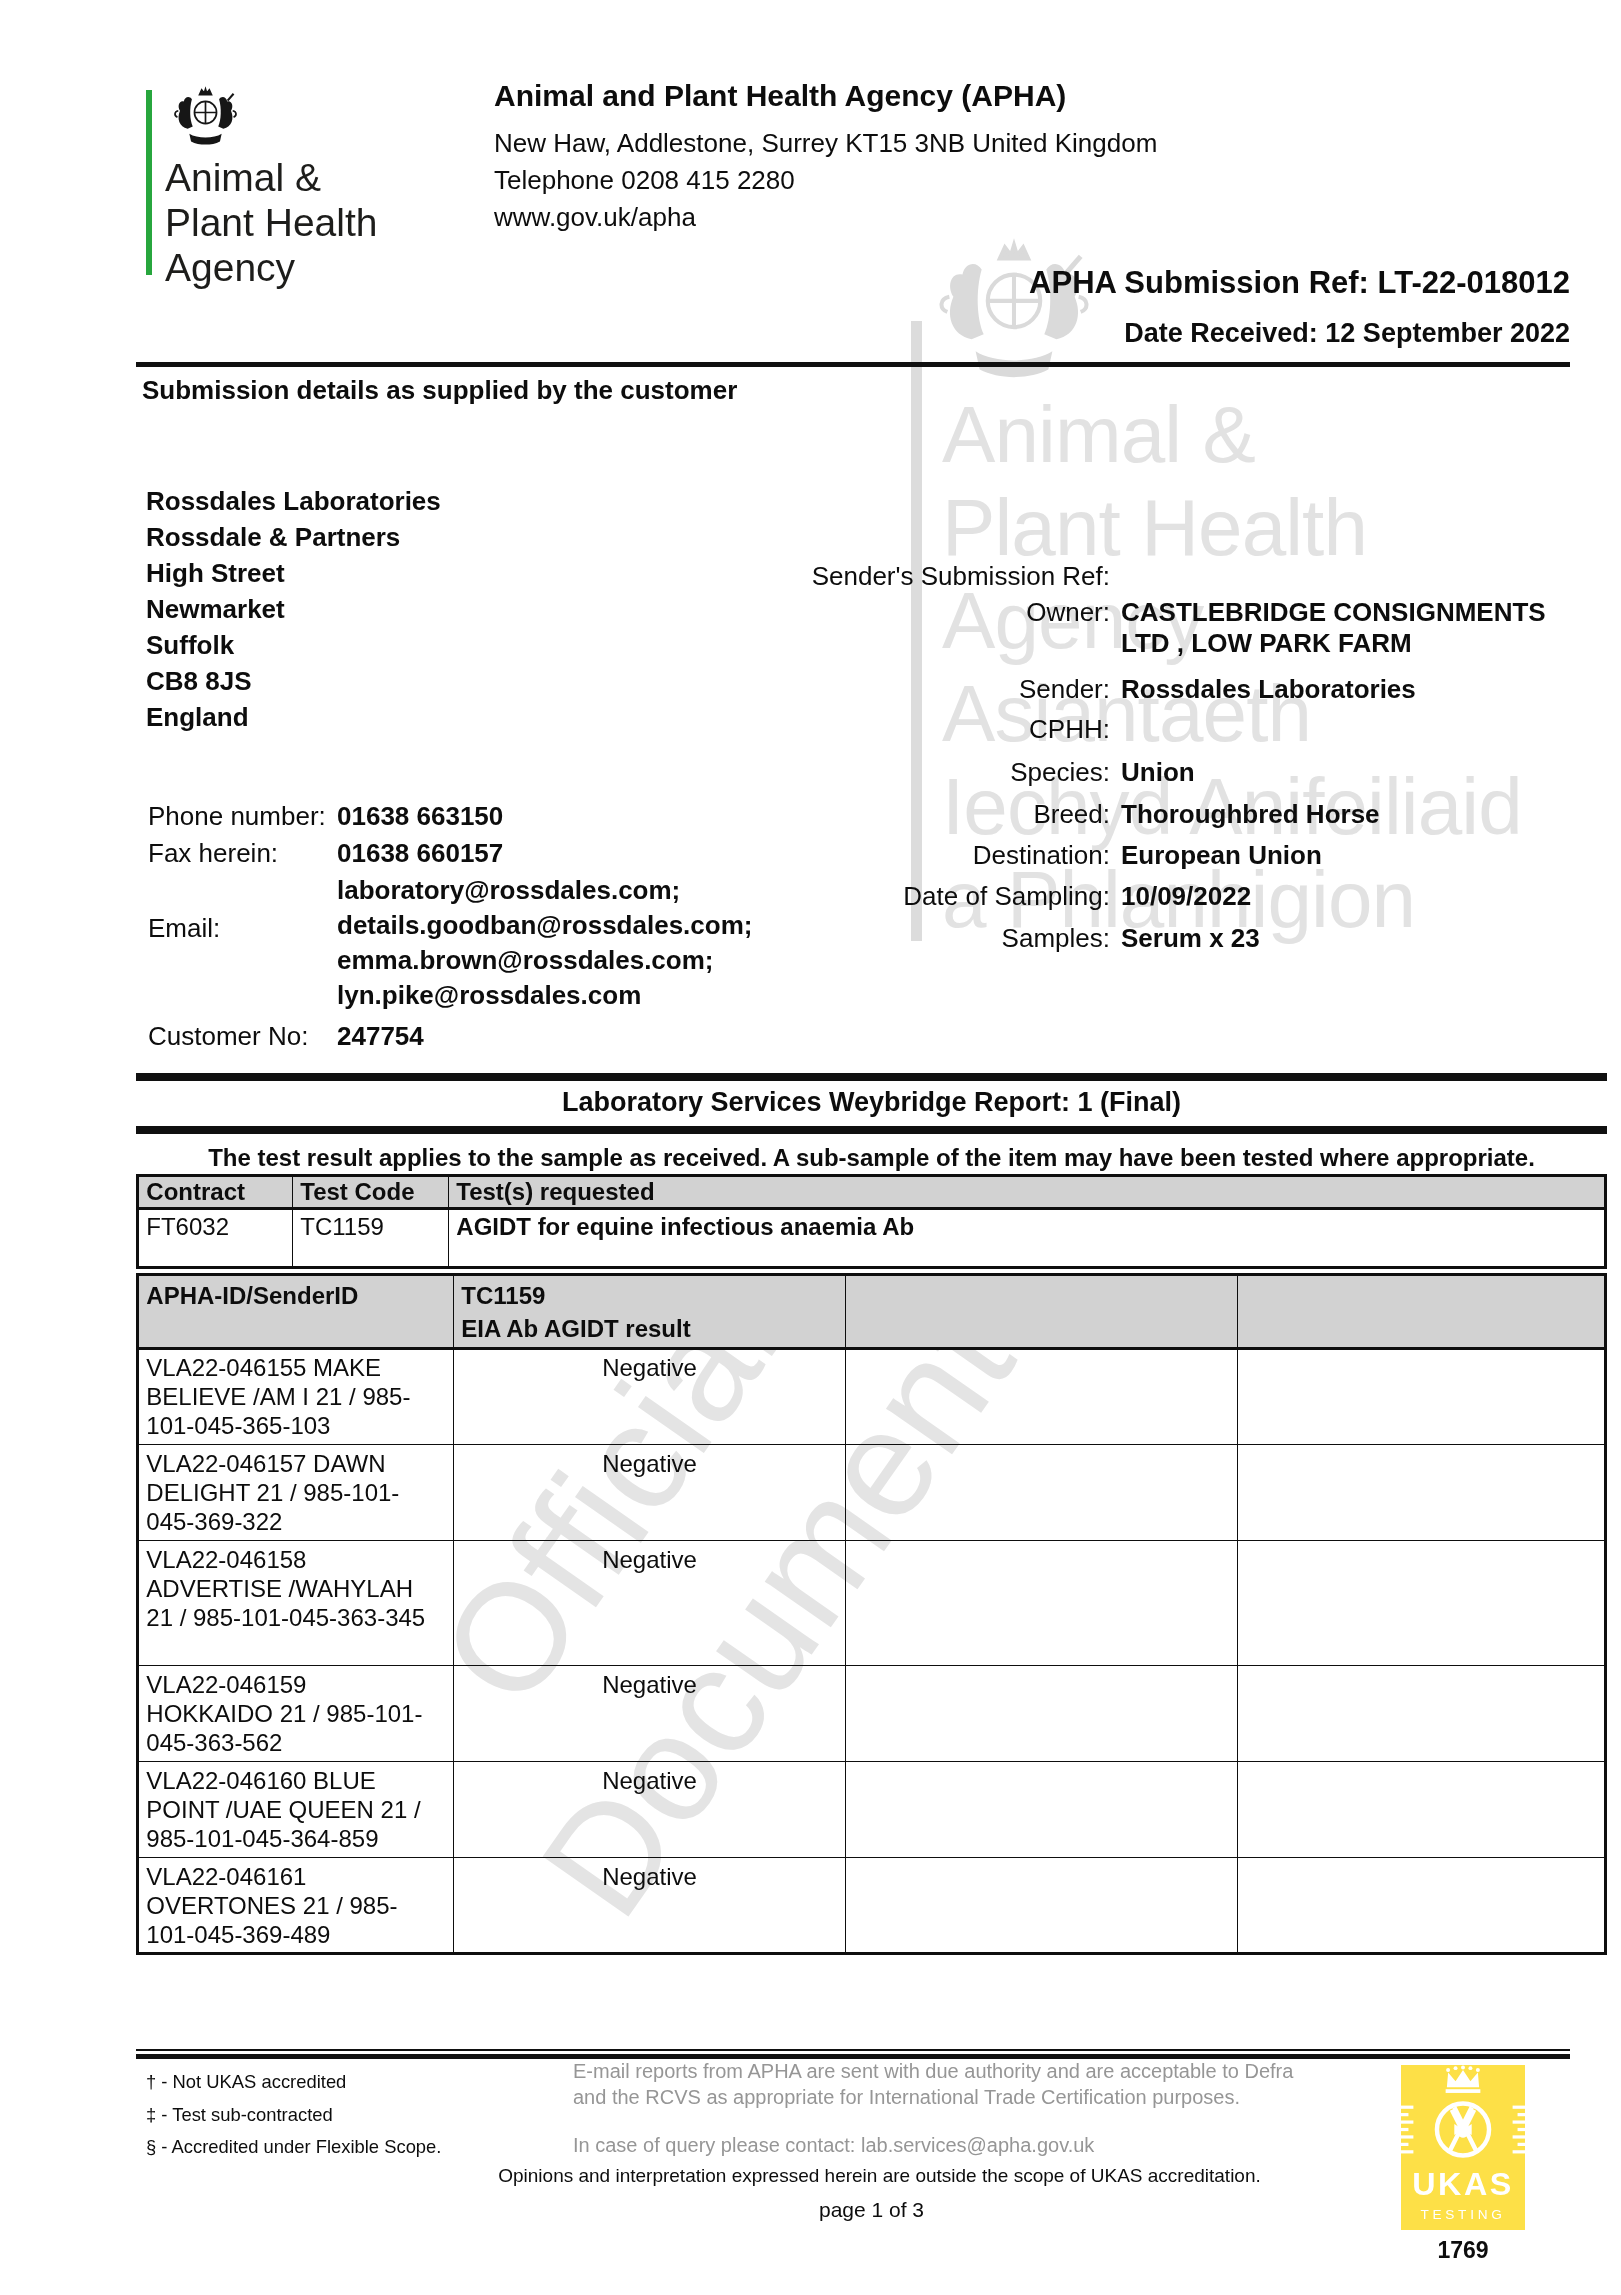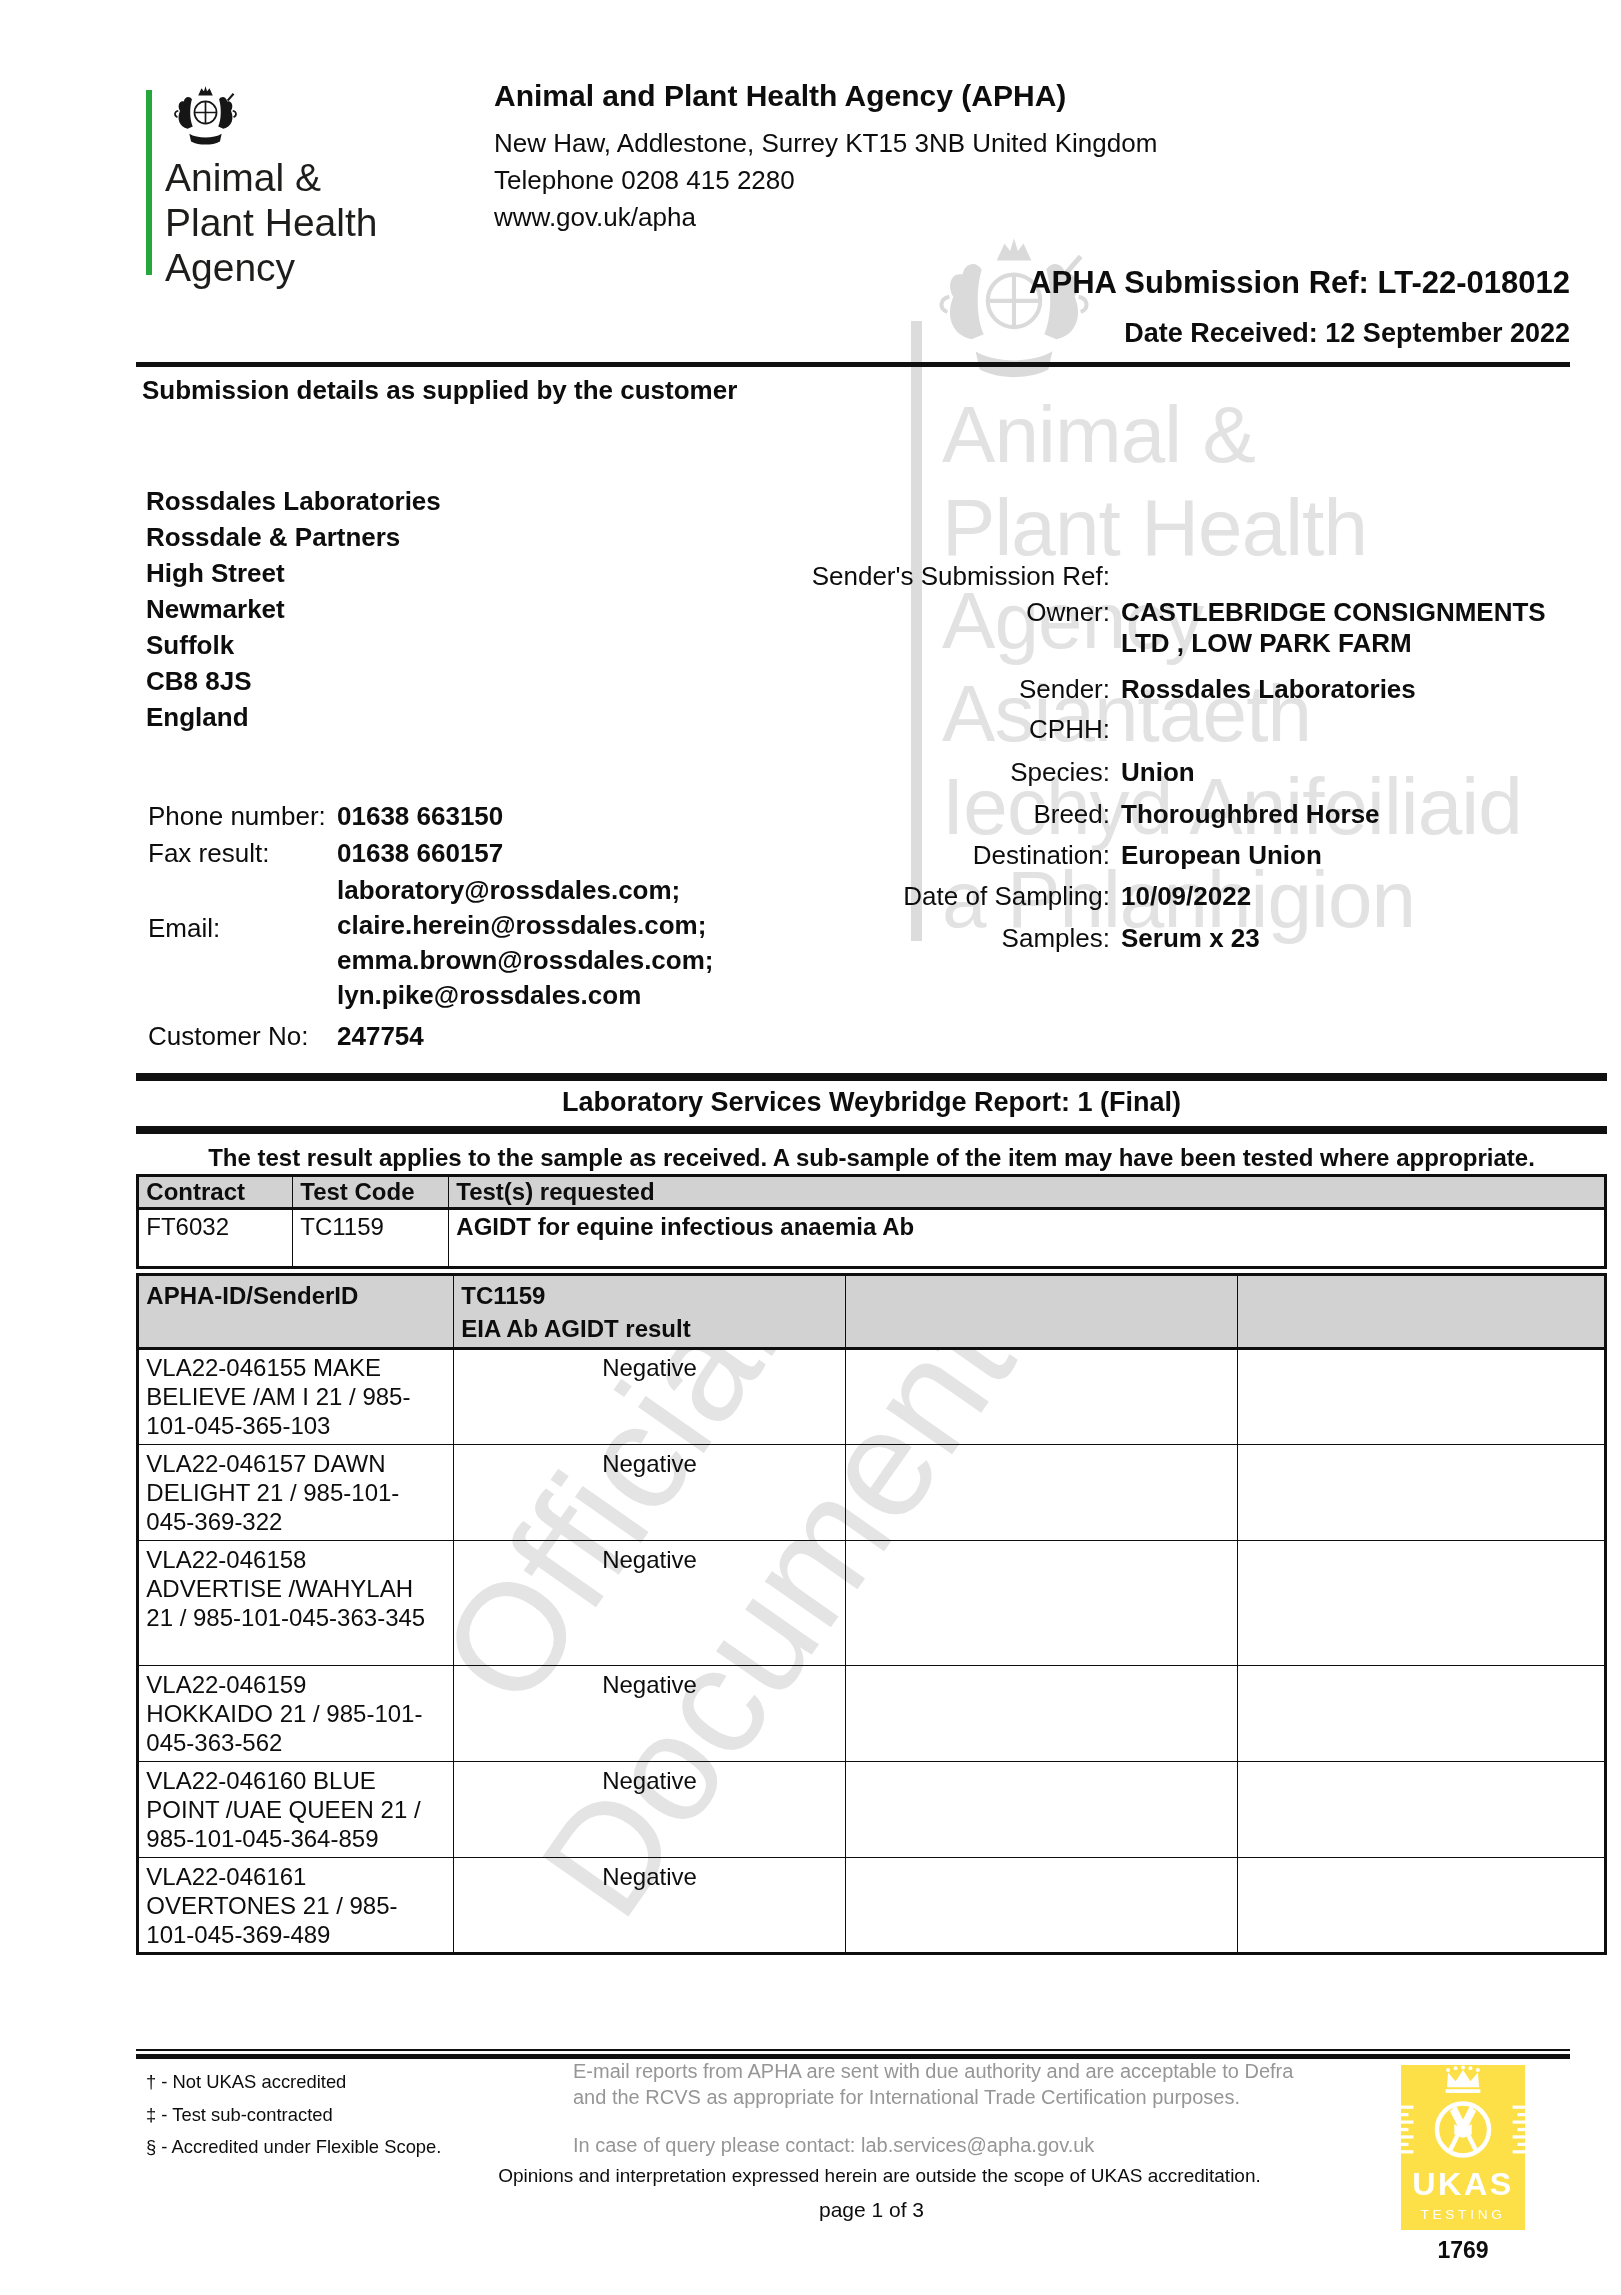--- a/index.html
+++ b/index.html
@@ -165,26 +165,26 @@
     <div class="detail-label">Date of Sampling:</div>
     <div class="detail-value">10/09/2022</div>
   </div>
   <div class="abs detail-row" style="top:923px">
     <div class="detail-label">Samples:</div>
     <div class="detail-value">Serum x 23</div>
   </div>
 
   <div class="abs contact-label" style="left:148px;top:801px">Phone number:</div>
   <div class="abs contact-value" style="left:337px;top:801px">01638 663150</div>
-  <div class="abs contact-label" style="left:148px;top:838px">Fax result:</div>
+  <div class="abs contact-label" style="left:148px;top:838px">Fax herein:</div>
   <div class="abs contact-value" style="left:337px;top:838px">01638 660157</div>
   <div class="abs contact-label" style="left:148px;top:913px">Email:</div>
   <div class="abs contact-value email-lines" style="left:337px;top:873px">
     <div>laboratory@rossdales.com;</div>
-      <div>claire.herein@rossdales.com;</div>
+      <div>details.goodban@rossdales.com;</div>
     <div>emma.brown@rossdales.com;</div>
       <div>lyn.pike@rossdales.com</div>
   </div>
   <div class="abs contact-label" style="left:148px;top:1021px">Customer No:</div>
   <div class="abs contact-value" style="left:337px;top:1021px">247754</div>
 
   <div class="abs bar" style="top:1073px"></div>
   <div class="abs report-title">Laboratory Services Weybridge Report: 1 (Final)</div>
   <div class="abs bar" style="top:1126px"></div>
   <div class="abs report-note">The test result applies to the sample as received. A sub-sample of the item may have been tested where appropriate.</div>

